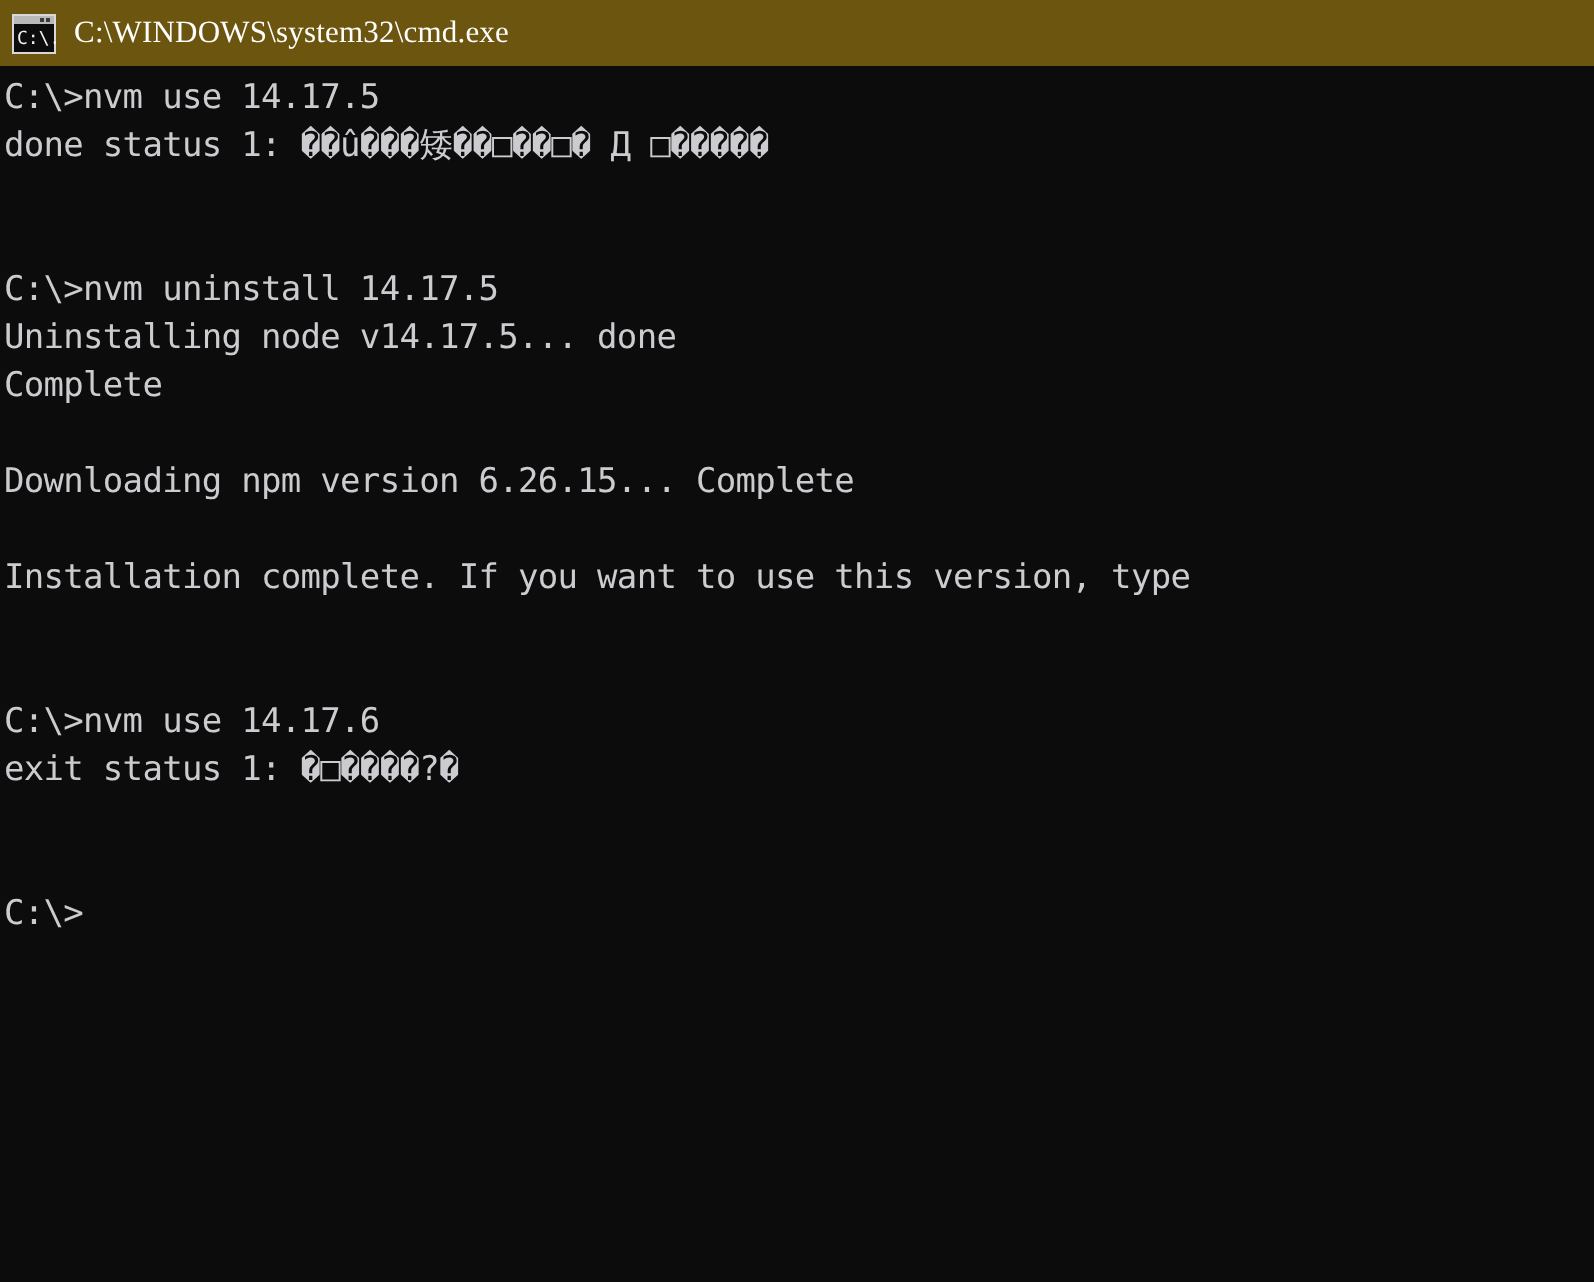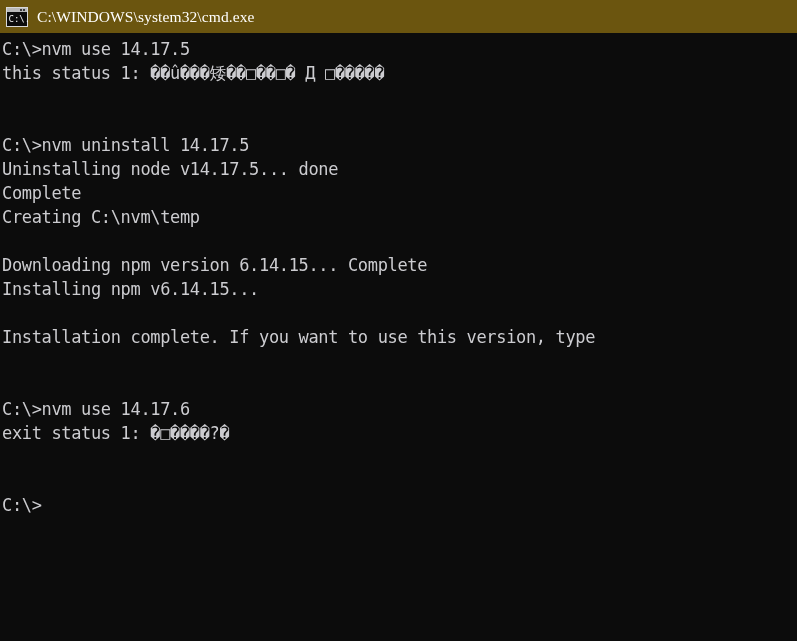--- a/index.html
+++ b/index.html
@@ -92,30 +92,28 @@
         <rect x="17" y="2" width="2" height="2" fill="#3a3a3a"></rect>
         <text x="2.5" y="15" font-family="DejaVu Sans Mono, monospace" font-size="9" fill="#f2f2f2">C:\.</text>
       </svg>
     </span>
     <span class="titlebar-title">C:\WINDOWS\system32\cmd.exe</span>
   </div>
 
   <div class="console">
     <div class="console-lines" id="console-lines">
         <div class="line">C:\&gt;nvm use 14.17.5</div>
-        <div class="line">this status 1: ��û���矮��□��□� Д □�����</div>
+        <div class="line">done status 1: ��û���矮��□��□� Д □�����</div>
         <div class="line blank"> </div>
         <div class="line blank"> </div>
         <div class="line">C:\&gt;nvm uninstall 14.17.5</div>
         <div class="line">Uninstalling node v14.17.5... done</div>
         <div class="line">Complete</div>
-        <div class="line">Creating C:\nvm\temp</div>
         <div class="line blank"> </div>
-        <div class="line">Downloading npm version 6.14.15... Complete</div>
-        <div class="line">Installing npm v6.14.15...</div>
+        <div class="line">Downloading npm version 6.26.15... Complete</div>
         <div class="line blank"> </div>
         <div class="line">Installation complete. If you want to use this version, type</div>
         <div class="line blank"> </div>
         <div class="line blank"> </div>
         <div class="line">C:\&gt;nvm use 14.17.6</div>
         <div class="line">exit status 1: �□����?�</div>
         <div class="line blank"> </div>
         <div class="line blank"> </div>
         <div class="line">C:\&gt;</div>
       </div>

